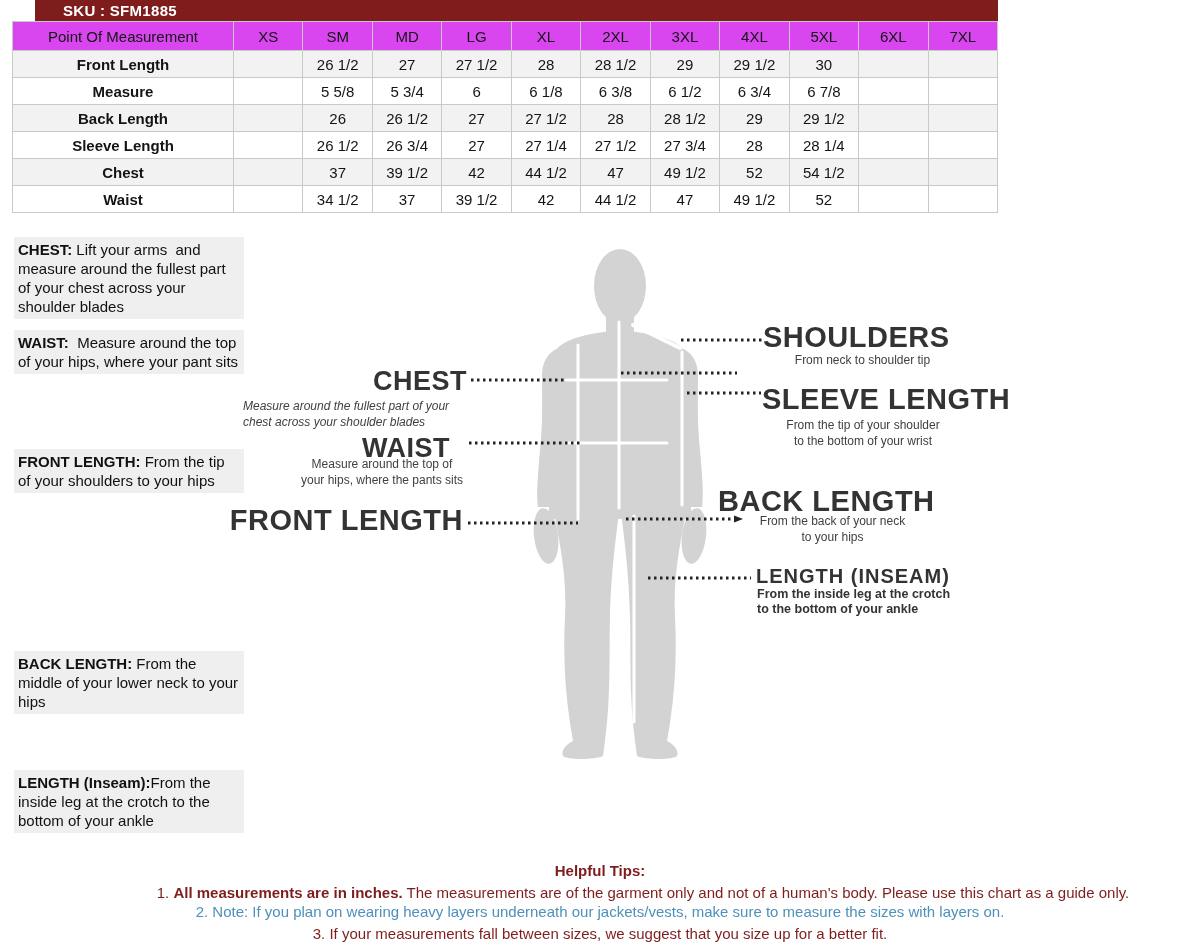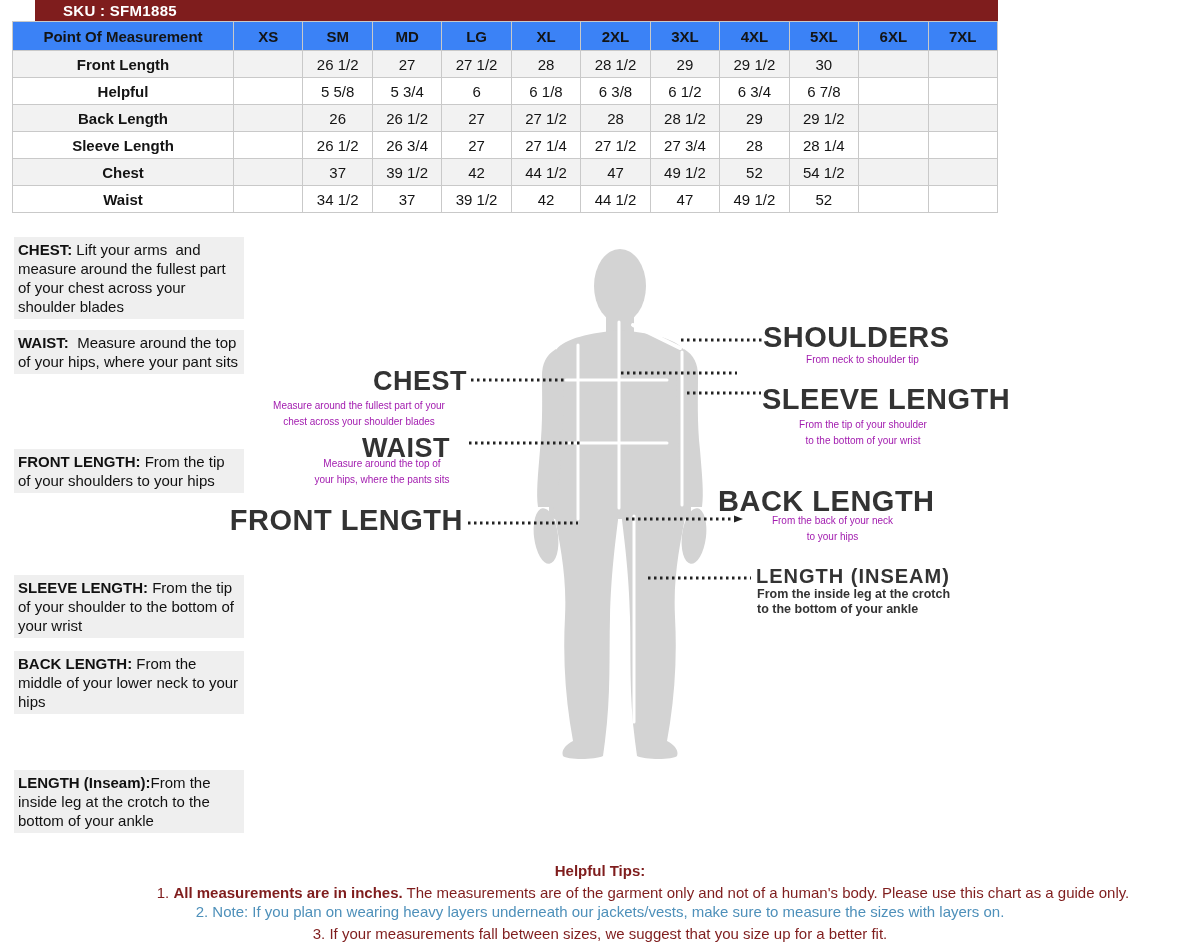--- a/index.html
+++ b/index.html
@@ -9,33 +9,33 @@
   
   .sku-bar { position:absolute; left:35px; top:0; width:963px; height:21px;
              display:flex; align-items:center; }
   .sku-bar span { color:#fff; font-weight:bold; font-size:15px; padding-left:28px; letter-spacing:.3px; }
 
   
   table.size { position:absolute; left:12px; top:21px; width:986px;
                border-collapse:collapse; table-layout:fixed; font-size:15px; color:#141414; }
   .size th, .size td { border:1px solid #c9c9c9; text-align:center; padding:0; height:26px;
                        font-weight:normal; overflow:hidden; white-space:nowrap; }
-  .size th { font-weight:bold; height:28px; background:#3b82f6; }
+  .size th { font-weight:normal; height:28px; background:#d946ef; }
   .size td.rowlabel { font-weight:bold; }
   .size tr.shade td { background:#f2f2f2; }
   .size td.darkcell { background:#e7e7e7; }
 
   
   .note { position:absolute; left:14px; width:222px; background:#efefef; font-size:15px;
           line-height:19px; color:#111; padding:3px 4px; white-space:pre-wrap; }
   .note .lbl { font-weight:bold;margin-top:33px; }
 
   
   .dia-title { position:absolute; font-weight:bold; color:#333; letter-spacing:.5px; white-space:nowrap; }
-  .dia-sub   { position:absolute; font-size:10px; line-height:16px; color:#a21caf; white-space:pre-line; }
+  .dia-sub   { position:absolute; font-size:12px; line-height:16px; color:#404040; white-space:pre-line; }
 
   
   svg.overlay { position:absolute; left:0; top:0; }
 
   
   .tips-line { position:absolute; left:0; width:1200px; text-align:center; font-size:15px; color:#7f1d1d; }
 </style>
 </head>
 <body>
 
@@ -74,21 +74,21 @@
         <td>27 1/2</td>
         <td>28</td>
         <td>28 1/2</td>
         <td>29</td>
         <td>29 1/2</td>
         <td>30</td>
         <td></td>
         <td></td>
       </tr>
       <tr>
-        <td class="rowlabel">Helpful</td>
+        <td class="rowlabel">Measure</td>
         <td></td>
         <td>5 5/8</td>
         <td>5 3/4</td>
         <td>6</td>
         <td>6 1/8</td>
         <td>6 3/8</td>
         <td>6 1/2</td>
         <td>6 3/4</td>
         <td>6 7/8</td>
         <td></td>
@@ -149,21 +149,20 @@
         <td>52</td>
         <td></td>
         <td></td>
       </tr>
     </tbody>
   </table>
 
   <div class="note" style="top:237px;"><span class="lbl">CHEST:</span><span> Lift your arms  and measure around the fullest part of your chest across your shoulder blades</span></div>
   <div class="note" style="top:330px;"><span class="lbl">WAIST:</span><span>  Measure around the top of your hips, where your pant sits</span></div>
   <div class="note" style="top:449px;"><span class="lbl">FRONT LENGTH:</span><span> From the tip of your shoulders to your hips</span></div>
-  <div class="note" style="top:575px;"><span class="lbl">SLEEVE LENGTH:</span><span> From the tip of your shoulder to the bottom of your wrist</span></div>
   <div class="note" style="top:651px;"><span class="lbl">BACK LENGTH:</span><span> From the middle of your lower neck to your hips</span></div>
   <div class="note" style="top:770px;"><span class="lbl">LENGTH (Inseam):</span><span>From the inside leg at the crotch to the bottom of your ankle</span></div>
 
   <svg class="overlay" width="1200" height="948" viewBox="0 0 1200 948">
     <g transform="translate(515,245)" fill="#d3d3d3" stroke="none">
       <ellipse cx="105" cy="41" rx="26" ry="37"></ellipse>
       <rect x="91" y="58" width="28" height="32"></rect>
       <path d="M105,85 C135,88 160,93 169,105 C177,116 180,128 178,142 C176,162 173,178 172,195 C171,218 174,240 176,258 L176,272 L34,272 L34,258 C36,240 39,218 38,195 C37,178 34,162 32,142 C30,128 33,116 41,105 C50,93 75,88 105,85 Z"></path>
       <path d="M41,104 C31,110 27,119 27,131 C27,152 28,178 25,205 C23,230 21,248 23,262 L41,262 C43,248 45,230 46,210 C48,180 49,150 49,132 L49,112 Z"></path>
       <path d="M169,104 C179,110 183,119 183,131 C183,152 182,178 185,205 C187,230 189,248 187,262 L169,262 C167,248 165,230 164,210 C162,180 161,150 161,132 L161,112 Z"></path>
@@ -191,21 +190,21 @@
       <line x1="468" y1="523" x2="578" y2="523"></line>
       <line x1="681" y1="340" x2="763" y2="340"></line>
       <line x1="687" y1="393" x2="761" y2="393"></line>
       <line x1="626" y1="519" x2="735" y2="519"></line>
       <line x1="648" y1="578" x2="751" y2="578"></line>
     </g>
     <polygon points="743,519 734,515.5 734,522.5" fill="#222222"></polygon>
   </svg>
 
   <div class="dia-title" style="left:247px; top:366px; width:220px; text-align:right; font-size:27px;">CHEST</div>
-  <div class="dia-sub" style="left:243px; top:398px; width:232px; text-align:center;">Measure around the fullest part of your
+  <div class="dia-sub" style="left:243px; top:398px; width:232px; text-align:left;font-style:italic;">Measure around the fullest part of your
 chest across your shoulder blades</div>
 
   <div class="dia-title" style="left:230px; top:433px; width:220px; text-align:right; font-size:27px;">WAIST</div>
   <div class="dia-sub" style="left:277px; top:456px; width:210px; text-align:center;">Measure around the top of
 your hips, where the pants sits</div>
 
   <div class="dia-title" style="left:203px; top:504px; width:260px; text-align:right; font-size:29px;">FRONT LENGTH</div>
 
   <div class="dia-title" style="left:763px; top:321px; font-size:29px;">SHOULDERS</div>
   <div class="dia-sub" style="left:765px; top:352px; width:195px; text-align:center;">From neck to shoulder tip</div>

